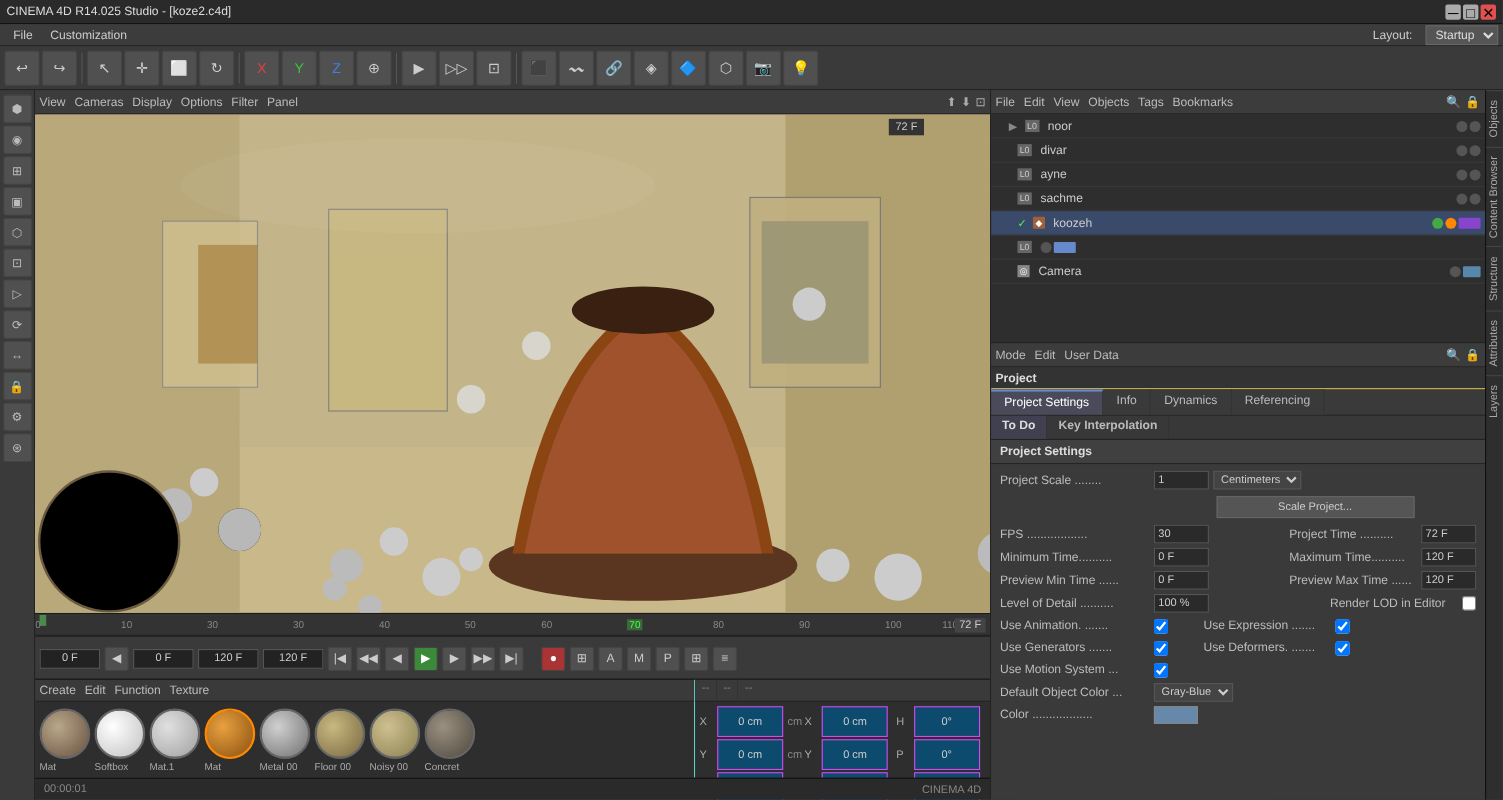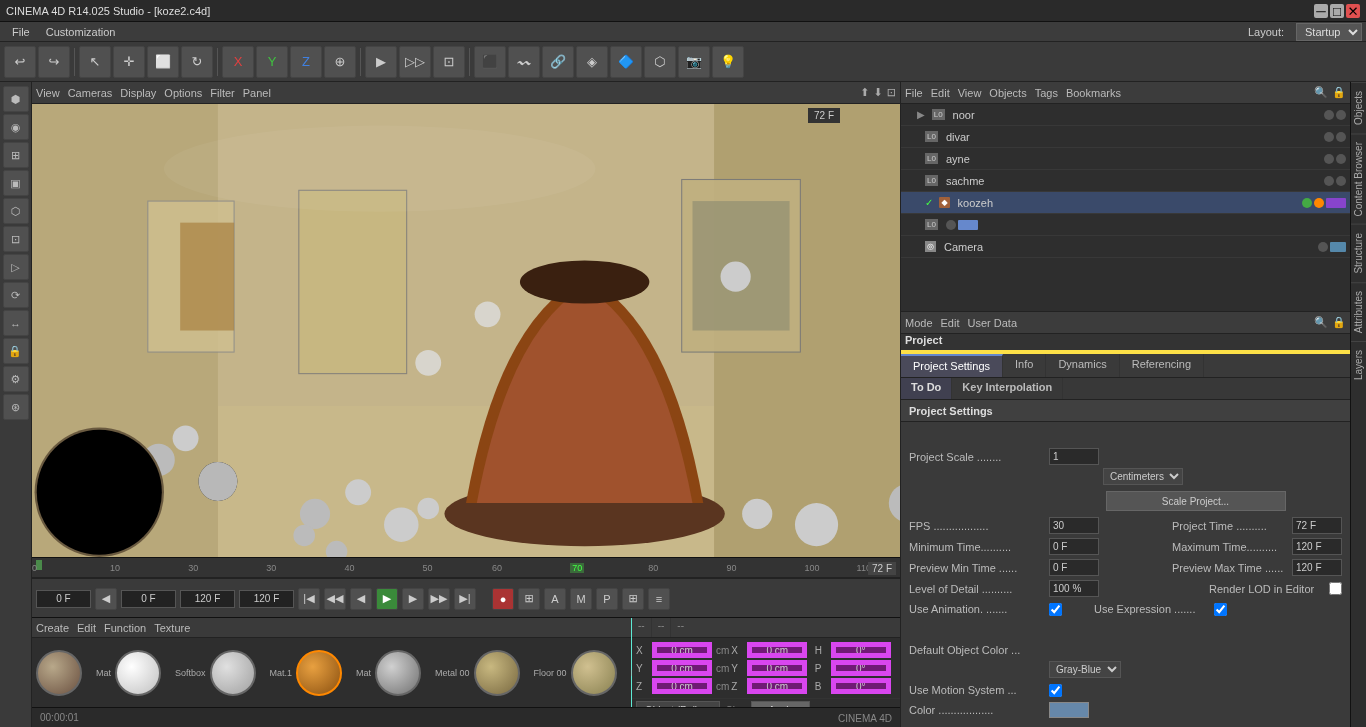--- a/index.html
+++ b/index.html
@@ -50,31 +50,31 @@
     .tc-input { width: 55px; height: 18px; background: #222; border: 1px solid #555; color: #ccc; font-size: 10px; text-align: center; }
     .tc-btn { width: 22px; height: 22px; background: #505050; border: 1px solid #444; border-radius: 2px; cursor: pointer; display: flex; align-items: center; justify-content: center; color: #ccc; font-size: 11px; }
     .tc-btn.play { background: #3a8a3a; color: #fff; }
 
     
     #material-bar { height: 90px; background: #2e2e2e; border-top: 1px solid #111; display: flex; }
     #material-left { width: 600px; border-right: 1px solid #5eead4; }
     #mat-toolbar { height: 20px; background: #3a3a3a; display: flex; align-items: center; padding: 0 4px; gap: 8px; border-bottom: 1px solid #222; }
     #mat-toolbar span { color: #bbb; font-size: 11px; cursor: pointer; }
     #mat-list { display: flex; align-items: center; padding: 4px; gap: 4px; height: 70px; }
-    .mat-item { display: flex; flex-direction: row; align-items: center; gap: 14px; cursor: pointer; }
+    .mat-item { display: flex; flex-direction: column; align-items: flex-start; gap: 2px; cursor: pointer; }
     .mat-swatch { width: 46px; height: 46px; border-radius: 50%; border: 2px solid #666; }
     .mat-swatch.selected { border-color: #ff8800; }
     .mat-label { font-size: 9px; color: #aaa; max-width: 48px; text-align: center; overflow: hidden; white-space: nowrap; }
 
     
     #coord-bar { flex: 1; background: #2e2e2e; }
     #coord-toolbar { height: 20px; background: #3a3a3a; border-bottom: 1px solid #222; display: flex; }
     .coord-row { display: flex; align-items: center; gap: 4px; }
     .coord-label { color: #aaa; font-size: 10px; width: 12px; }
-    .coord-input { width: 60px; height: 16px; background: #701a75; border: 5px solid #d946ef; color: #ccc; font-size: 10px; text-align: center; }
+    .coord-input { width: 60px; height: 28px; background: #0c4a6e; border: 1px solid #d946ef; color: #ccc; font-size: 10px; text-align: center; }
     .coord-unit { color: #888; font-size: 10px; }
     #obj-mode { background: #444; color: #ccc; font-size: 10px; border: 1px solid #555; padding: 2px 4px; }
     #apply-btn { background: #666; color: #ddd; font-size: 10px; border: 1px solid #555; padding: 3px 16px; cursor: pointer; }
 
     
     #right-panel { width: 450px; background: #3a3a3a; border-left: 1px solid #222; display: flex; flex-direction: column; }
 
     
     #object-manager { height: 230px; border-bottom: 1px solid #222; display: flex; flex-direction: column; }
     #om-menubar { height: 22px; background: #3c3c3c; display: flex; align-items: center; padding: 0 4px; gap: 8px; border-bottom: 1px solid #222; }
@@ -84,40 +84,40 @@
     .om-row.selected { background: #3a4a6a; }
     .om-name { flex: 1; color: #ccc; font-size: 11px; }
     .om-dots { display: flex; gap: 2px; }
     .om-dot { width: 10px; height: 10px; border-radius: 50%; background: #555; }
     .om-dot.green { background: #4a4; }
 
     
     #attr-panel { flex: 1; display: flex; flex-direction: column; overflow: hidden; }
     #attr-menubar { height: 22px; background: #3c3c3c; display: flex; align-items: center; padding: 0 4px; gap: 8px; border-bottom: 1px solid #222; }
     #attr-menubar span { color: #bbb; font-size: 11px; cursor: pointer; }
-    #attr-toolbar { height: 20px; background: #333; border-bottom: 4px solid #fde047; display: flex; align-items: flex-start; justify-content: space-between; padding: 0 4px; }
+    #attr-toolbar { height: 20px; background: #333; border-bottom: 1px solid #fde047; display: flex; align-items: center; justify-content: space-between; padding: 0 4px; }
     .attr-mode-label { color: #ddd; font-size: 11px; font-weight: bold; }
 
     #attr-tabs1 { height: 24px; background: #3a3a3a; display: flex; border-bottom: 1px solid #222; }
     .attr-tab { padding: 4px 12px; font-size: 11px; color: #bbb; cursor: pointer; border-right: 1px solid #333; background: #3a3a3a; }
     .attr-tab.active { background: #4a4a5a; color: #fff; border-top: 2px solid #6688cc; }
     #attr-tabs2 { height: 22px; background: #383838; display: flex; border-bottom: 1px solid #222; }
     .attr-tab2 { padding: 3px 10px; font-size: 11px; color: #bbb; cursor: pointer; border-right: 1px solid #333; font-weight: bold; }
     .attr-tab2.active { background: #404050; color: #ddd; }
 
     #attr-section-title { height: 22px; background: #404040; display: flex; align-items: center; padding: 0 8px; border-bottom: 1px solid #222; }
     #attr-section-title span { color: #ddd; font-size: 11px; font-weight: bold; }
 
     #attr-content { flex: 1; overflow-y: auto; background: #3a3a3a; padding: 4px; }
     .attr-row { display: flex; align-items: center; padding: 2px 4px; min-height: 20px; }
     .attr-label { width: 140px; color: #bbb; font-size: 11px; flex-shrink: 0; }
     .attr-value { flex: 1; display: flex; align-items: center; gap: 4px; }
     .attr-input { height: 17px; background: #2a2a2a; border: 1px solid #555; color: #ccc; font-size: 10px; padding: 0 3px; }
     .attr-input.narrow { width: 50px; }
-    .attr-dropdown { height: 17px; background: #444; border: 1px solid #555; color: #ccc; font-size: 10px; padding: 0 2px; margin-top: 40px; }
+    .attr-dropdown { height: 17px; background: #444; border: 1px solid #555; color: #ccc; font-size: 10px; padding: 0 2px; }
     .attr-check { width: 13px; height: 13px; }
     .scale-btn { width: 200px; height: 20px; background: #555; border: 1px solid #666; color: #ccc; font-size: 10px; cursor: pointer; margin: 2px auto; display: block; }
 
     
     #right-edge { width: 16px; background: #2e2e2e; border-left: 1px solid #111; display: flex; flex-direction: column; }
     .edge-tab { writing-mode: vertical-rl; transform: rotate(180deg); color: #aaa; font-size: 10px; padding: 8px 2px; cursor: pointer; border-bottom: 1px solid #444; }
 
     
     ::-webkit-scrollbar { width: 8px; height: 8px; }
     ::-webkit-scrollbar-track { background: #2a2a2a; }
@@ -599,33 +599,39 @@
           <input type="checkbox" class="attr-check" style="">
         </div>
 
         <div class="attr-row">
           <span class="attr-label">Use Animation. .......</span>
           <input type="checkbox" class="attr-check" checked="" style="">
           <span style="width:120px;color:#bbb;font-size:11px;margin-left:32px;">Use Expression .......</span>
           <input type="checkbox" class="attr-check" checked="" style="">
         </div>
 
+        <div class="attr-row">
+          <span class="attr-label">Use Generators .......</span>
+          <input type="checkbox" class="attr-check" checked="" style="">
+          <span style="width:120px;color:#bbb;font-size:11px;margin-left:32px;">Use Deformers. .......</span>
+          <input type="checkbox" class="attr-check" checked="" style="">
+        </div>
+
+        <div class="attr-row">
+          <span class="attr-label">Use Motion System ...</span>
+          <input type="checkbox" class="attr-check" checked="" style="">
+        </div>
 
         <div class="attr-row">
           <span class="attr-label">Default Object Color ...</span>
           <div class="attr-value">
             <select class="attr-dropdown">
               <option>Gray-Blue</option>
             </select>
           </div>
-        </div>
-
-        <div class="attr-row">
-          <span class="attr-label">Use Motion System ...</span>
-          <input type="checkbox" class="attr-check" checked="" style="">
         </div>
 
         <div class="attr-row">
           <span class="attr-label">Color ..................</span>
           <div style="width:40px;height:16px;background:#6688aa;border:1px solid #888;"></div>
         </div>
 
       </div>
     </div>
   </div>

